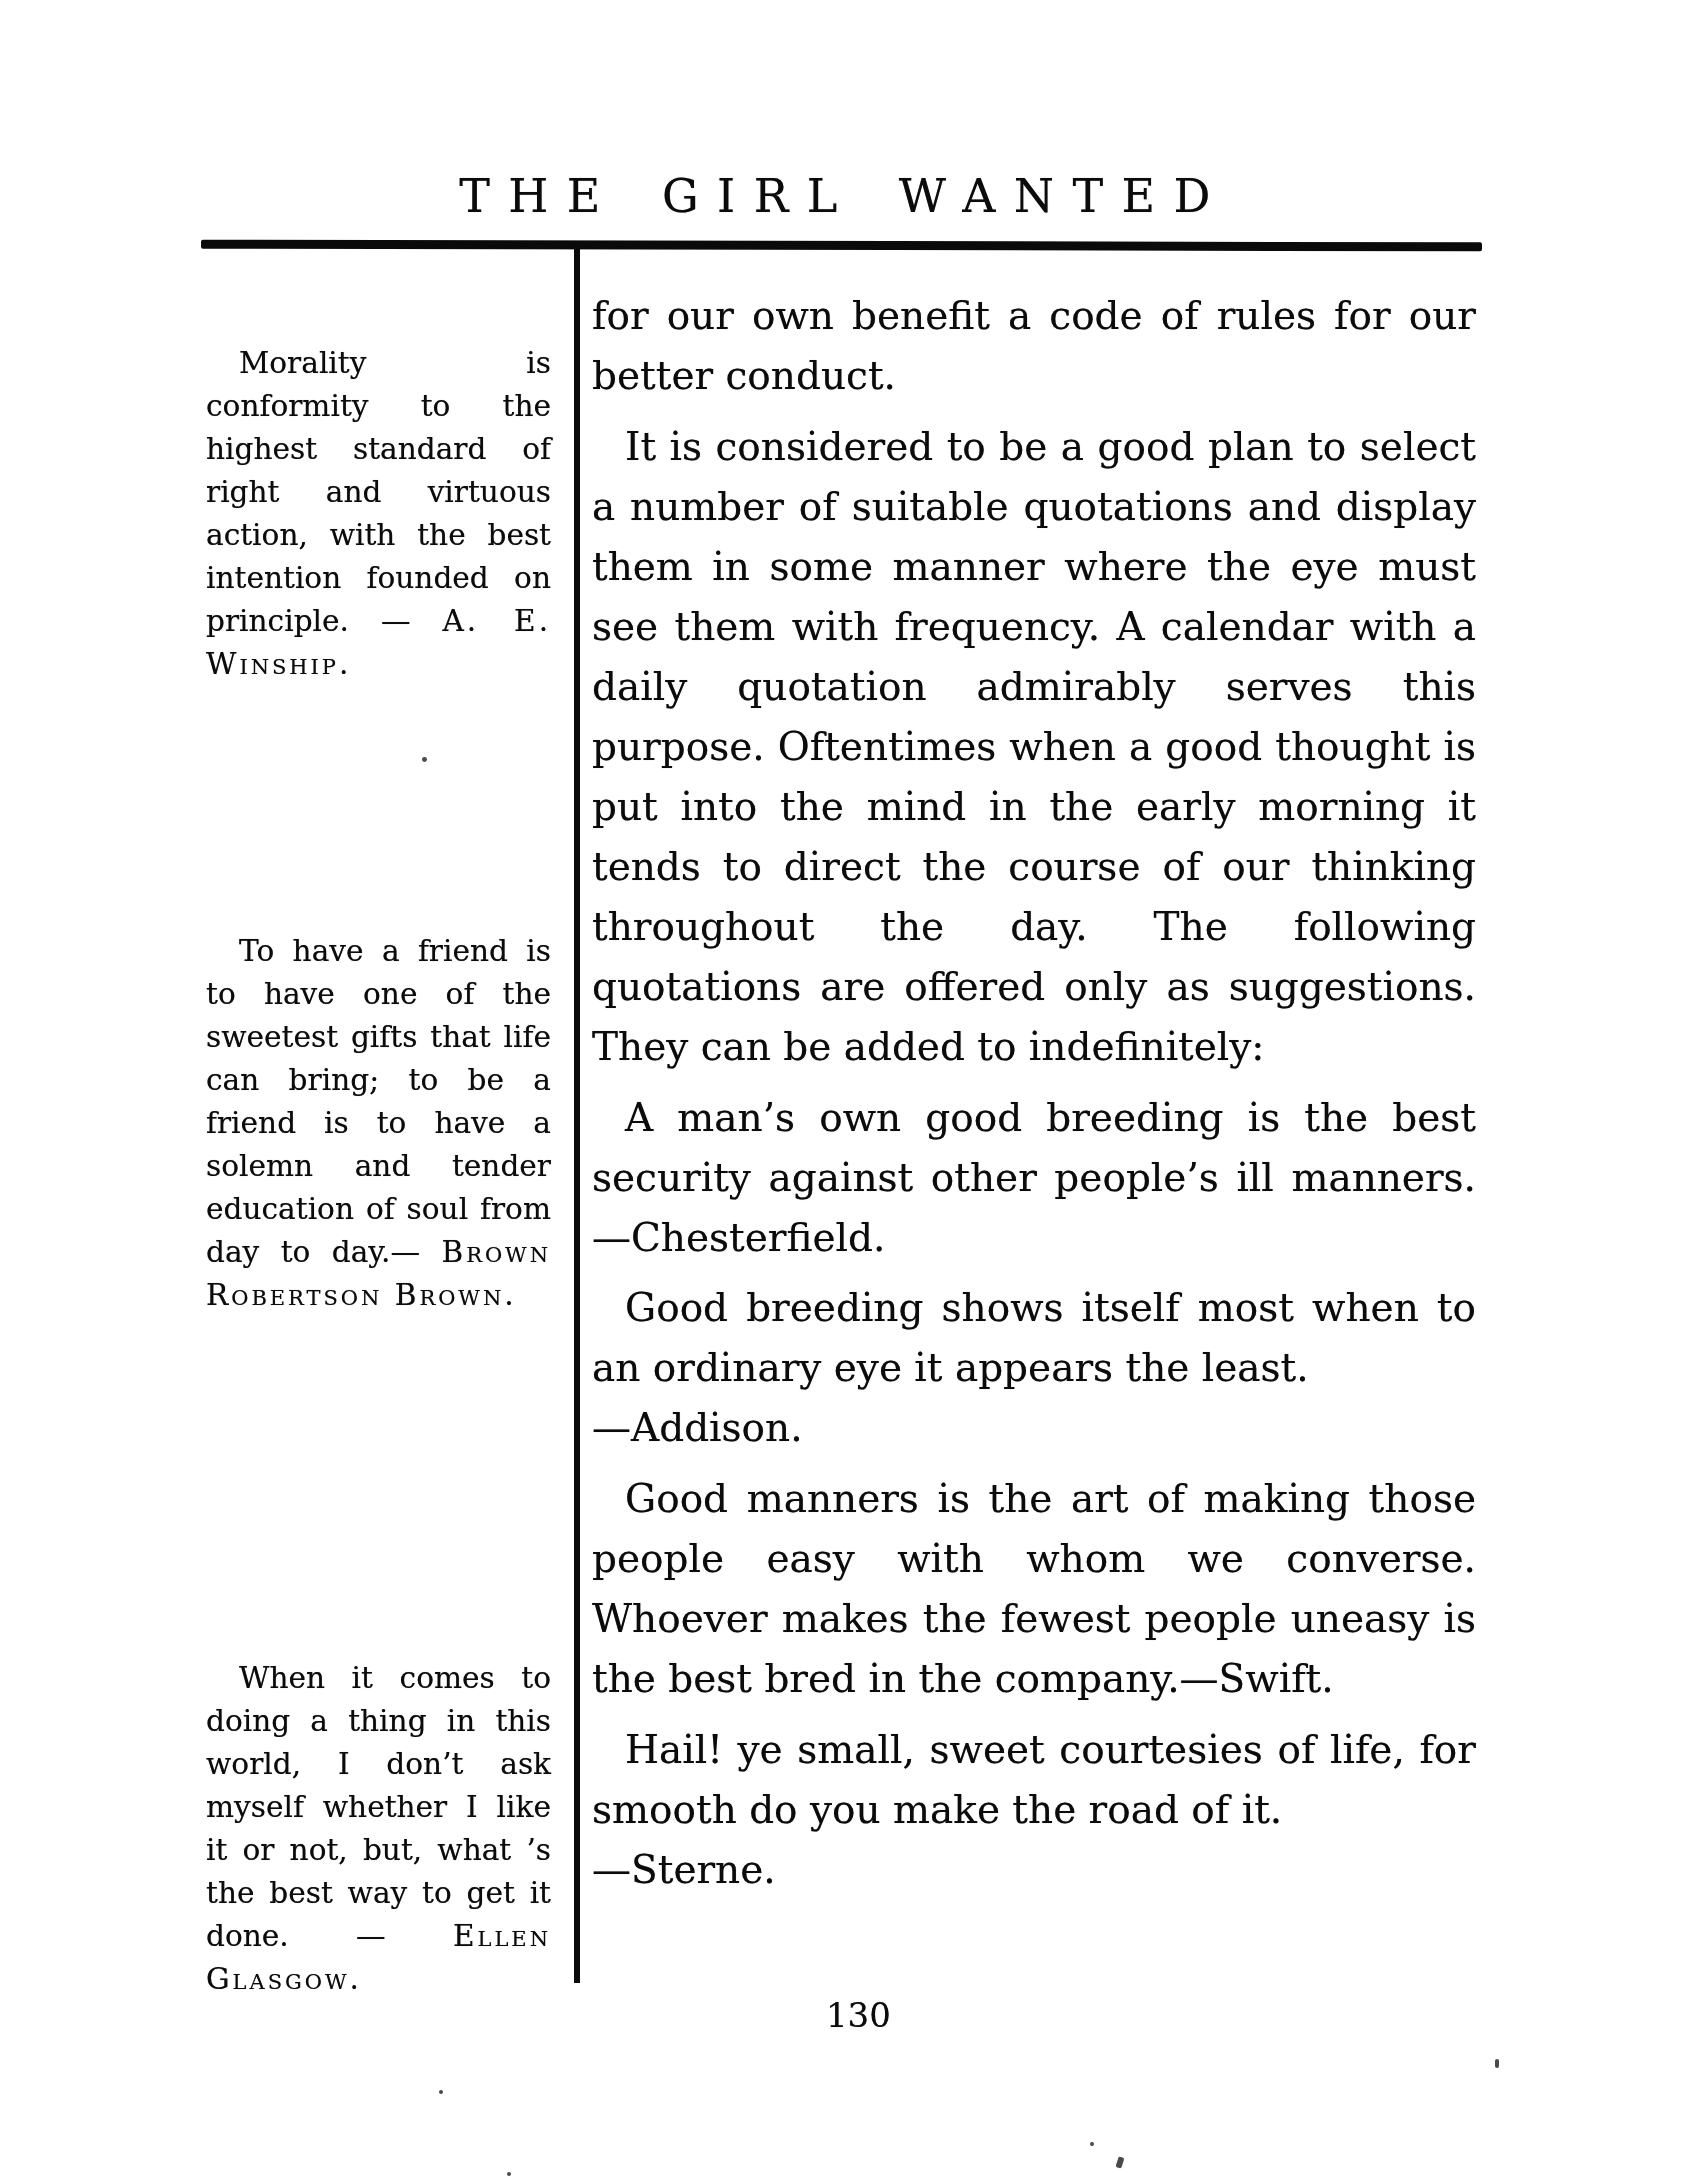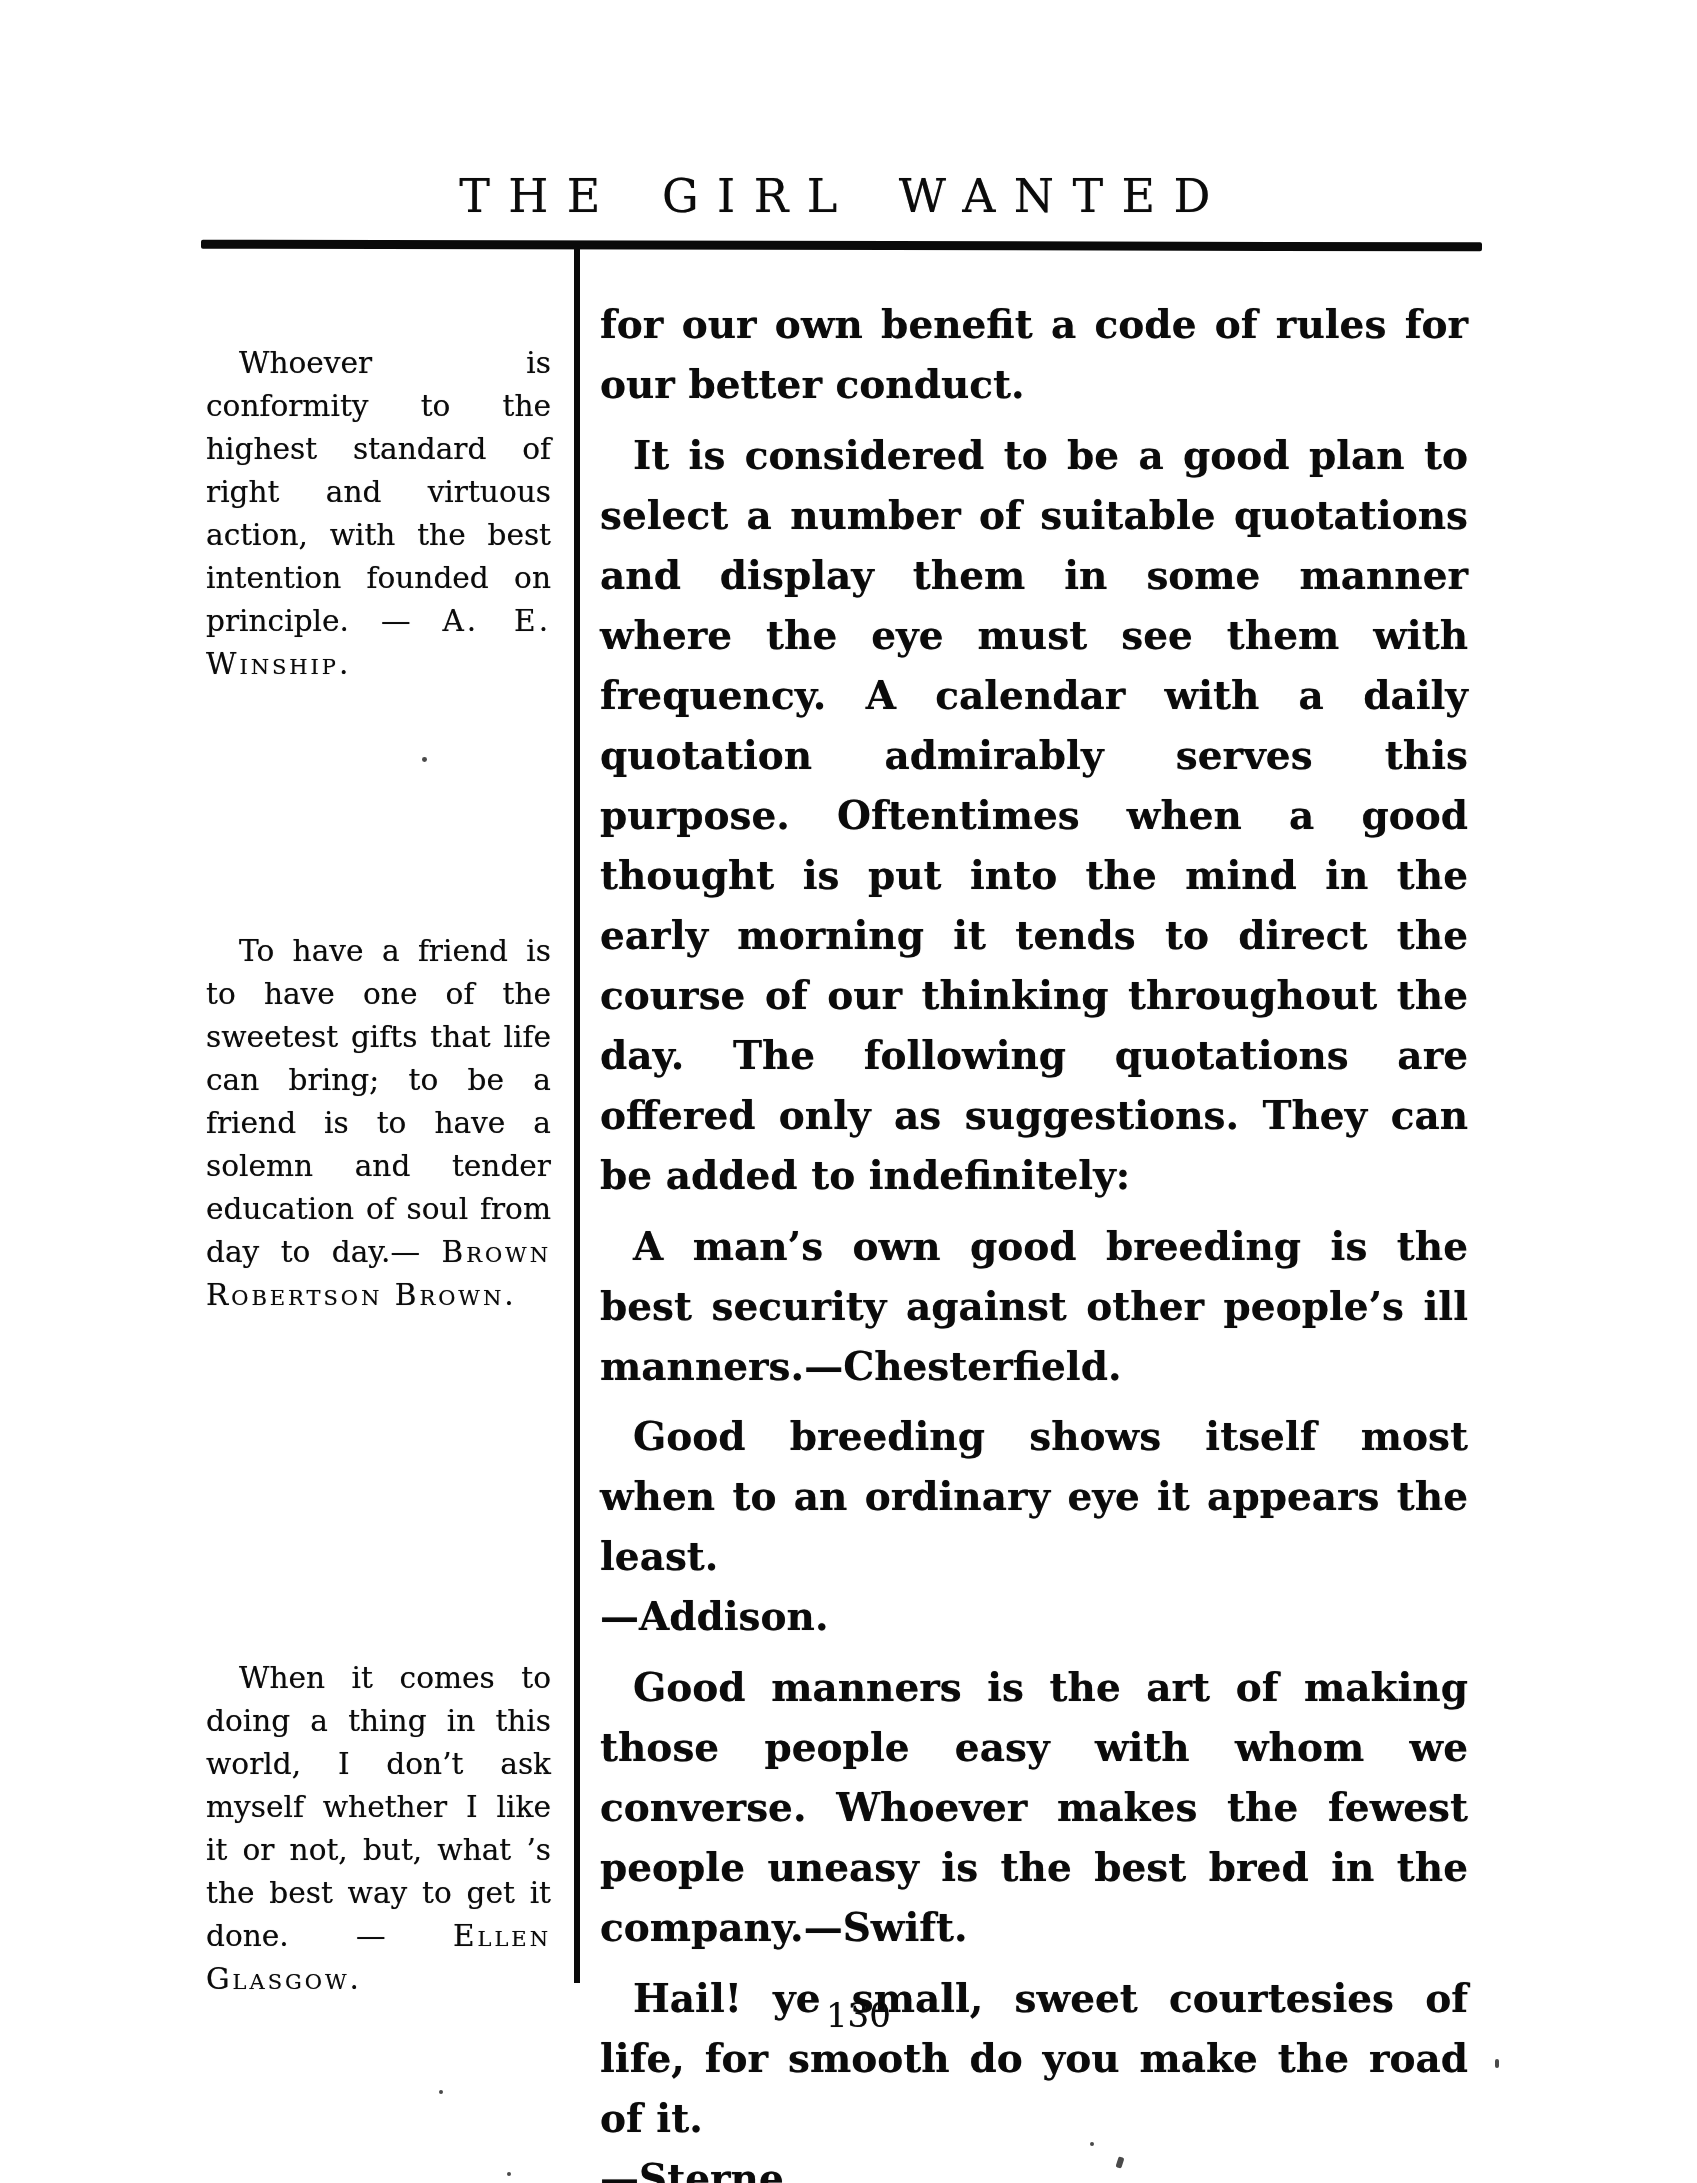--- a/index.html
+++ b/index.html
@@ -76,26 +76,25 @@
   #side-quote-3 { top: 1657px; }
 
   
   .main-column {
     position: absolute;
     left: 592px;
     top: 286px;
     width: 884px;
   }
   .main-column p {
-    margin: 8px;
+    margin: 0;
     font-size: 39px;
     line-height: 60px;
     text-align: justify;
     white-space: pre-line;
-    font-weight: bold;
   }
   .main-column p + p { margin-top: 10.8px; }
   .main-column p.indent { text-indent: 33px; }
 
   
   .page-number {
     position: absolute;
     top: 1998px;
     left: 9.9px;
     width: 1697px;
@@ -121,21 +120,21 @@
 <body>
 
 <div class="page">
 
   <h1 class="running-head">THE GIRL WANTED</h1>
 
   <div class="head-rule"></div>
   <div class="column-divider"></div>
 
   <aside>
-    <p class="side-quote" id="side-quote-1"><span>Whoever is conformity to the highest standard of right and virtuous action, with the best intention founded on principle. — </span><span class="attr">A. E. Winship.</span></p>
+    <p class="side-quote" id="side-quote-1"><span>Morality is conformity to the highest standard of right and virtuous action, with the best intention founded on principle. — </span><span class="attr">A. E. Winship.</span></p>
 
     <p class="side-quote" id="side-quote-2"><span>To have a friend is to have one of the sweetest gifts that life can bring; to be a friend is to have a solemn and tender education of soul from day to day.— </span><span class="attr">Brown Robertson Brown.</span></p>
 
     <p class="side-quote" id="side-quote-3"><span>When it comes to doing a thing in this world, I don’t ask myself whether I like it or not, but, what ’s the best way to get it done. — </span><span class="attr">Ellen Glasgow.</span></p>
   </aside>
 
   <main class="main-column">
     <p>for our own benefit a code of rules for our better conduct.</p>
     <p class="indent">It is considered to be a good plan to select a number of suitable quotations and display them in some manner where the eye must see them with frequency. A calendar with a daily quotation admirably serves this purpose.  Oftentimes when a good thought is put into the mind in the early morning it tends to direct the course of our thinking throughout the day.  The following quotations are offered only as suggestions.  They can be added to indefinitely:</p>
     <p class="indent">A man’s own good breeding is the best security against other people’s ill manners.—Chesterfield.</p>

